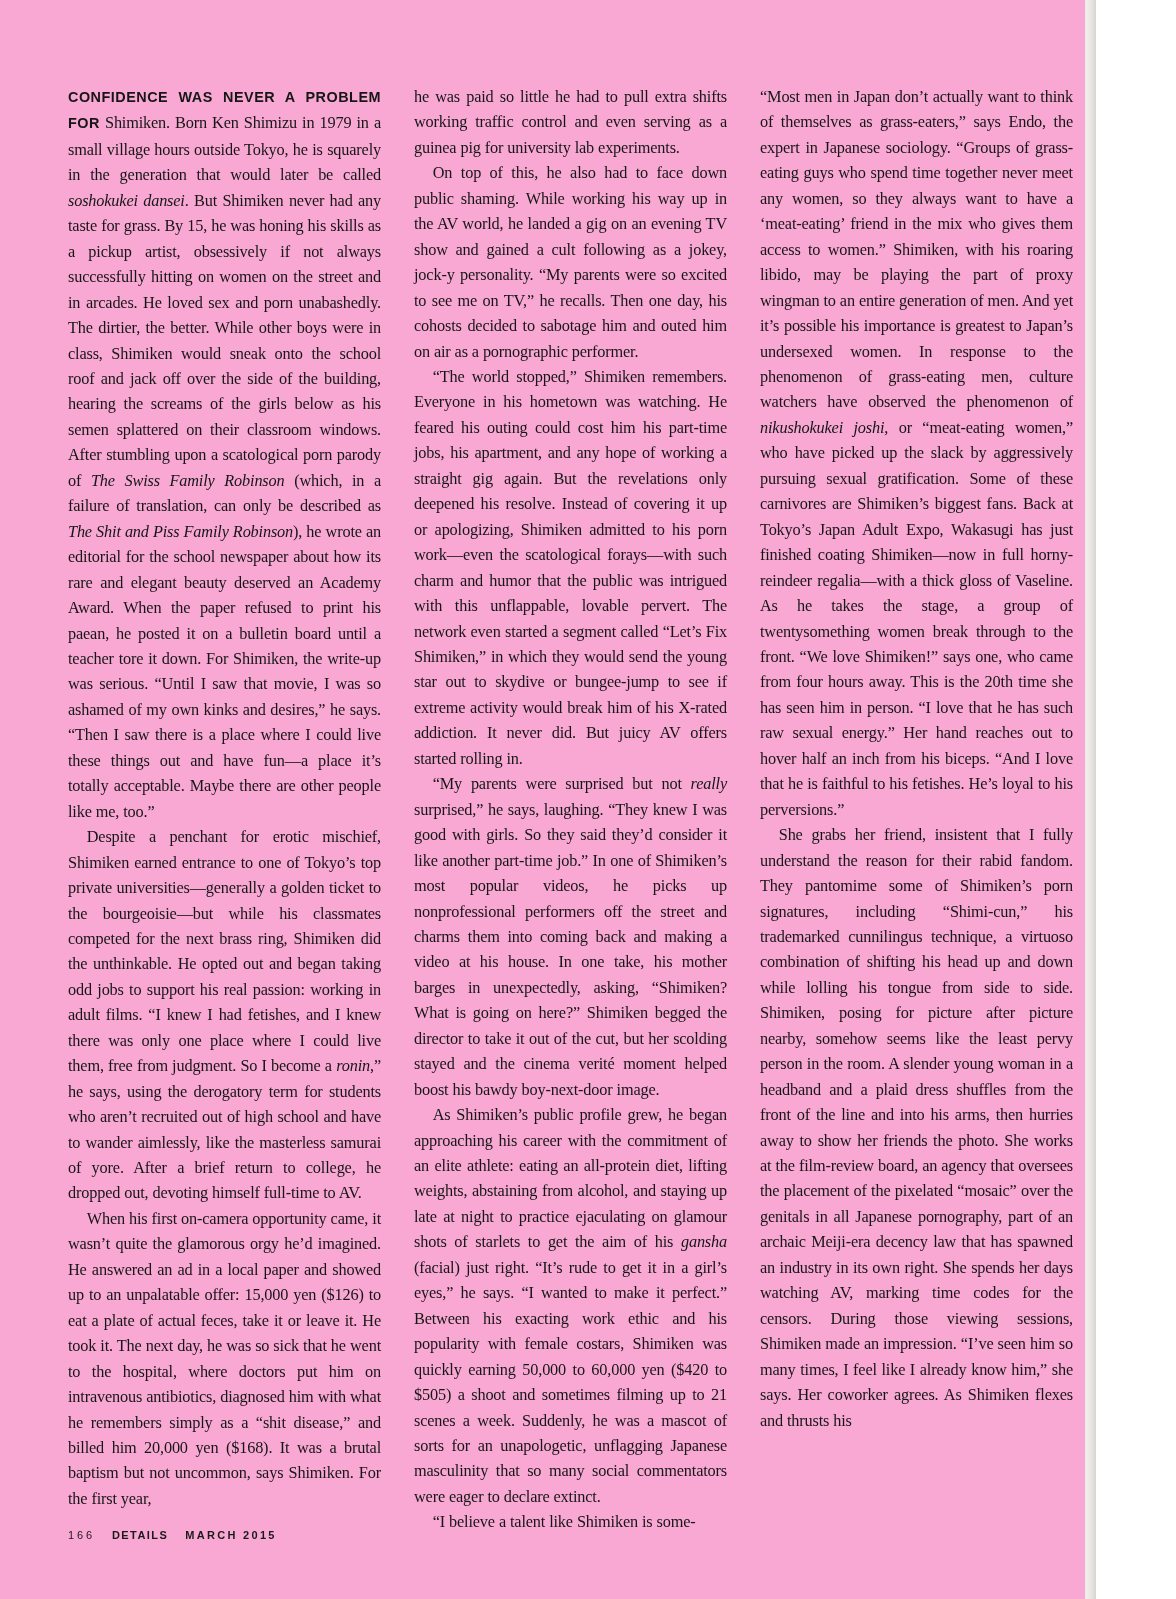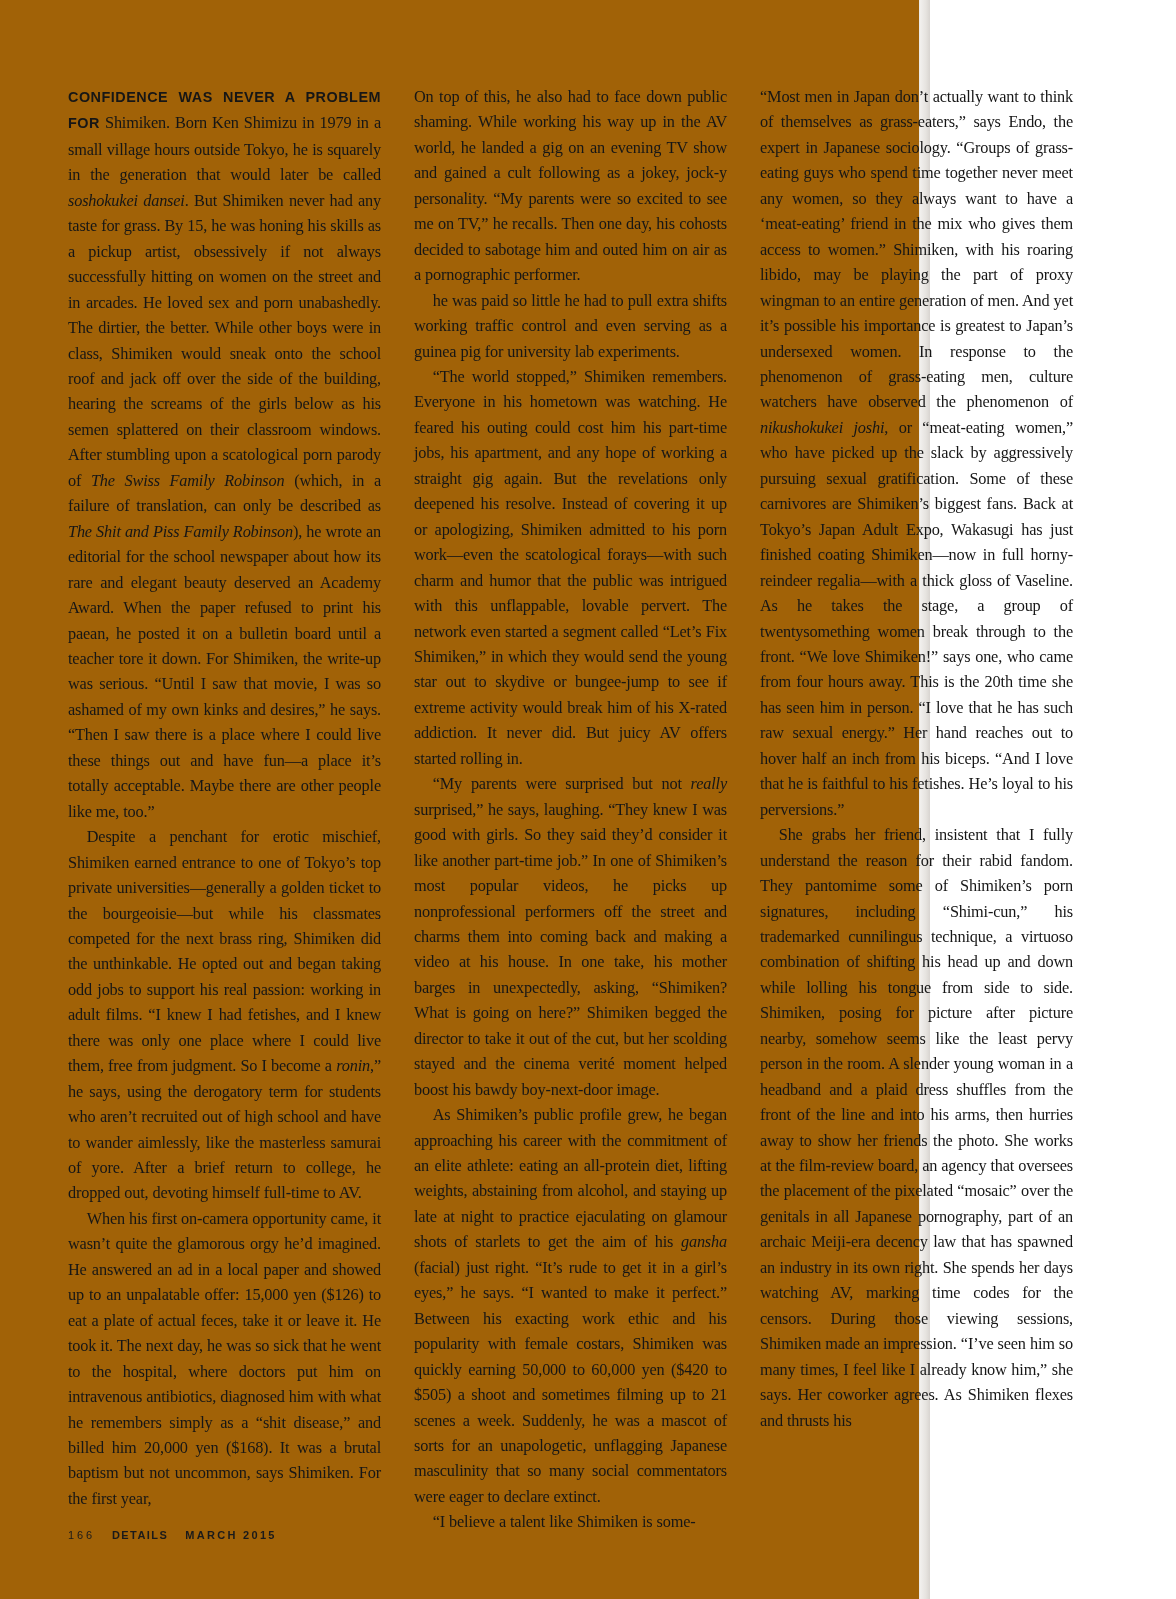--- a/index.html
+++ b/index.html
@@ -12,23 +12,23 @@
     height: 1599px;
     font-family: "Liberation Serif", "DejaVu Serif", serif;
     color: #161616;
     position: relative;
     overflow: hidden;
   }
 
   .page {
     position: absolute;
     left: 0; top: 0;
-    width: 930px;
+    width: 1096px;
     height: 1599px;
-    background: #a16207;
+    background: #f9a8d4;
     box-sizing: border-box;
   }
 
   
   .scan-edge {
     position: absolute;
     top: 0; right: 0;
     width: 10px; height: 100%;
     background: linear-gradient(to right, #f2f0ee 0%, #e6e3df 60%, #d8d4d0 100%);
   }
@@ -113,22 +113,22 @@
   <div class="scan-edge"></div>
   <div class="scan-edge-line"></div>
 
   <div class="columns" id="columns-root">
       <div class="col">
         <p class="body"><span class="lead-in">Confidence was never a problem for</span> Shimiken. Born Ken Shimizu in 1979 in a small village hours outside Tokyo, he is squarely in the generation that would later be called <em>soshokukei dansei</em>. But Shimiken never had any taste for grass. By 15, he was honing his skills as a pickup artist, obsessively if not always successfully hitting on women on the street and in arcades. He loved sex and porn unabashedly. The dirtier, the better. While other boys were in class, Shimiken would sneak onto the school roof and jack off over the side of the building, hearing the screams of the girls below as his semen splattered on their classroom windows. After stumbling upon a scatological porn parody of <em>The Swiss Family Robinson</em> (which, in a failure of translation, can only be described as <em>The Shit and Piss Family Robinson</em>), he wrote an editorial for the school newspaper about how its rare and elegant beauty deserved an Academy Award. When the paper refused to print his paean, he posted it on a bulletin board until a teacher tore it down. For Shimiken, the write-up was serious. “Until I saw that movie, I was so ashamed of my own kinks and desires,” he says. “Then I saw there is a place where I could live these things out and have fun—a place it’s totally acceptable. Maybe there are other people like me, too.”</p>
         <p class="body">Despite a penchant for erotic mischief, Shimiken earned entrance to one of Tokyo’s top private universities—generally a golden ticket to the bourgeoisie—but while his classmates competed for the next brass ring, Shimiken did the unthinkable. He opted out and began taking odd jobs to support his real passion: working in adult films. “I knew I had fetishes, and I knew there was only one place where I could live them, free from judgment. So I become a <em>ronin</em>,” he says, using the derogatory term for students who aren’t recruited out of high school and have to wander aimlessly, like the masterless samurai of yore. After a brief return to college, he dropped out, devoting himself full-time to AV.</p>
         <p class="body">When his first on-camera opportunity came, it wasn’t quite the glamorous orgy he’d imagined. He answered an ad in a local paper and showed up to an unpalatable offer: 15,000 yen ($126) to eat a plate of actual feces, take it or leave it. He took it. The next day, he was so sick that he went to the hospital, where doctors put him on intravenous antibiotics, diagnosed him with what he remembers simply as a “shit disease,” and billed him 20,000 yen ($168). It was a brutal baptism but not uncommon, says Shimiken. For the first year,</p>
       </div>
       <div class="col">
+        <p class="body">he was paid so little he had to pull extra shifts working traffic control and even serving as a guinea pig for university lab experiments.</p>
         <p class="body">On top of this, he also had to face down public shaming. While working his way up in the AV world, he landed a gig on an evening TV show and gained a cult following as a jokey, jock-y personality. “My parents were so excited to see me on TV,” he recalls. Then one day, his cohosts decided to sabotage him and outed him on air as a pornographic performer.</p>
-        <p class="body">he was paid so little he had to pull extra shifts working traffic control and even serving as a guinea pig for university lab experiments.</p>
         <p class="body">“The world stopped,” Shimiken remembers. Everyone in his hometown was watching. He feared his outing could cost him his part-time jobs, his apartment, and any hope of working a straight gig again. But the revelations only deepened his resolve. Instead of covering it up or apologizing, Shimiken admitted to his porn work—even the scatological forays—with such charm and humor that the public was intrigued with this unflappable, lovable pervert. The network even started a segment called “Let’s Fix Shimiken,” in which they would send the young star out to skydive or bungee-jump to see if extreme activity would break him of his X-rated addiction. It never did. But juicy AV offers started rolling in.</p>
         <p class="body">“My parents were surprised but not <em>really</em> surprised,” he says, laughing. “They knew I was good with girls. So they said they’d consider it like another part-time job.” In one of Shimiken’s most popular videos, he picks up nonprofessional performers off the street and charms them into coming back and making a video at his house. In one take, his mother barges in unexpectedly, asking, “Shimiken? What is going on here?” Shimiken begged the director to take it out of the cut, but her scolding stayed and the cinema verité moment helped boost his bawdy boy-next-door image.</p>
         <p class="body">As Shimiken’s public profile grew, he began approaching his career with the commitment of an elite athlete: eating an all-protein diet, lifting weights, abstaining from alcohol, and staying up late at night to practice ejaculating on glamour shots of starlets to get the aim of his <em>gansha</em> (facial) just right. “It’s rude to get it in a girl’s eyes,” he says. “I wanted to make it perfect.” Between his exacting work ethic and his popularity with female costars, Shimiken was quickly earning 50,000 to 60,000 yen ($420 to $505) a shoot and sometimes filming up to 21 scenes a week. Suddenly, he was a mascot of sorts for an unapologetic, unflagging Japanese masculinity that so many social commentators were eager to declare extinct.</p>
         <p class="body">“I believe a talent like Shimiken is some-</p>
       </div>
       <div class="col">
         <p class="body">“Most men in Japan don’t actually want to think of themselves as grass-eaters,” says Endo, the expert in Japanese sociology. “Groups of grass-eating guys who spend time together never meet any women, so they always want to have a ‘meat-eating’ friend in the mix who gives them access to women.” Shimiken, with his roaring libido, may be playing the part of proxy wingman to an entire generation of men. And yet it’s possible his importance is greatest to Japan’s undersexed women. In response to the phenomenon of grass-eating men, culture watchers have observed the phenomenon of <em>nikushokukei joshi</em>, or “meat-eating women,” who have picked up the slack by aggressively pursuing sexual gratification. Some of these carnivores are Shimiken’s biggest fans. Back at Tokyo’s Japan Adult Expo, Wakasugi has just finished coating Shimiken—now in full horny-reindeer regalia—with a thick gloss of Vaseline. As he takes the stage, a group of twentysomething women break through to the front. “We love Shimiken!” says one, who came from four hours away. This is the 20th time she has seen him in person. “I love that he has such raw sexual energy.” Her hand reaches out to hover half an inch from his biceps. “And I love that he is faithful to his fetishes. He’s loyal to his perversions.”</p>
         <p class="body">She grabs her friend, insistent that I fully understand the reason for their rabid fandom. They pantomime some of Shimiken’s porn signatures, including “Shimi-cun,” his trademarked cunnilingus technique, a virtuoso combination of shifting his head up and down while lolling his tongue from side to side. Shimiken, posing for picture after picture nearby, somehow seems like the least pervy person in the room. A slender young woman in a headband and a plaid dress shuffles from the front of the line and into his arms, then hurries away to show her friends the photo. She works at the film-review board, an agency that oversees the placement of the pixelated “mosaic” over the genitals in all Japanese pornography, part of an archaic Meiji-era decency law that has spawned an industry in its own right. She spends her days watching AV, marking time codes for the censors. During those viewing sessions, Shimiken made an impression. “I’ve seen him so many times, I feel like I already know him,” she says. Her coworker agrees. As Shimiken flexes and thrusts his</p>
       </div>
     </div>

